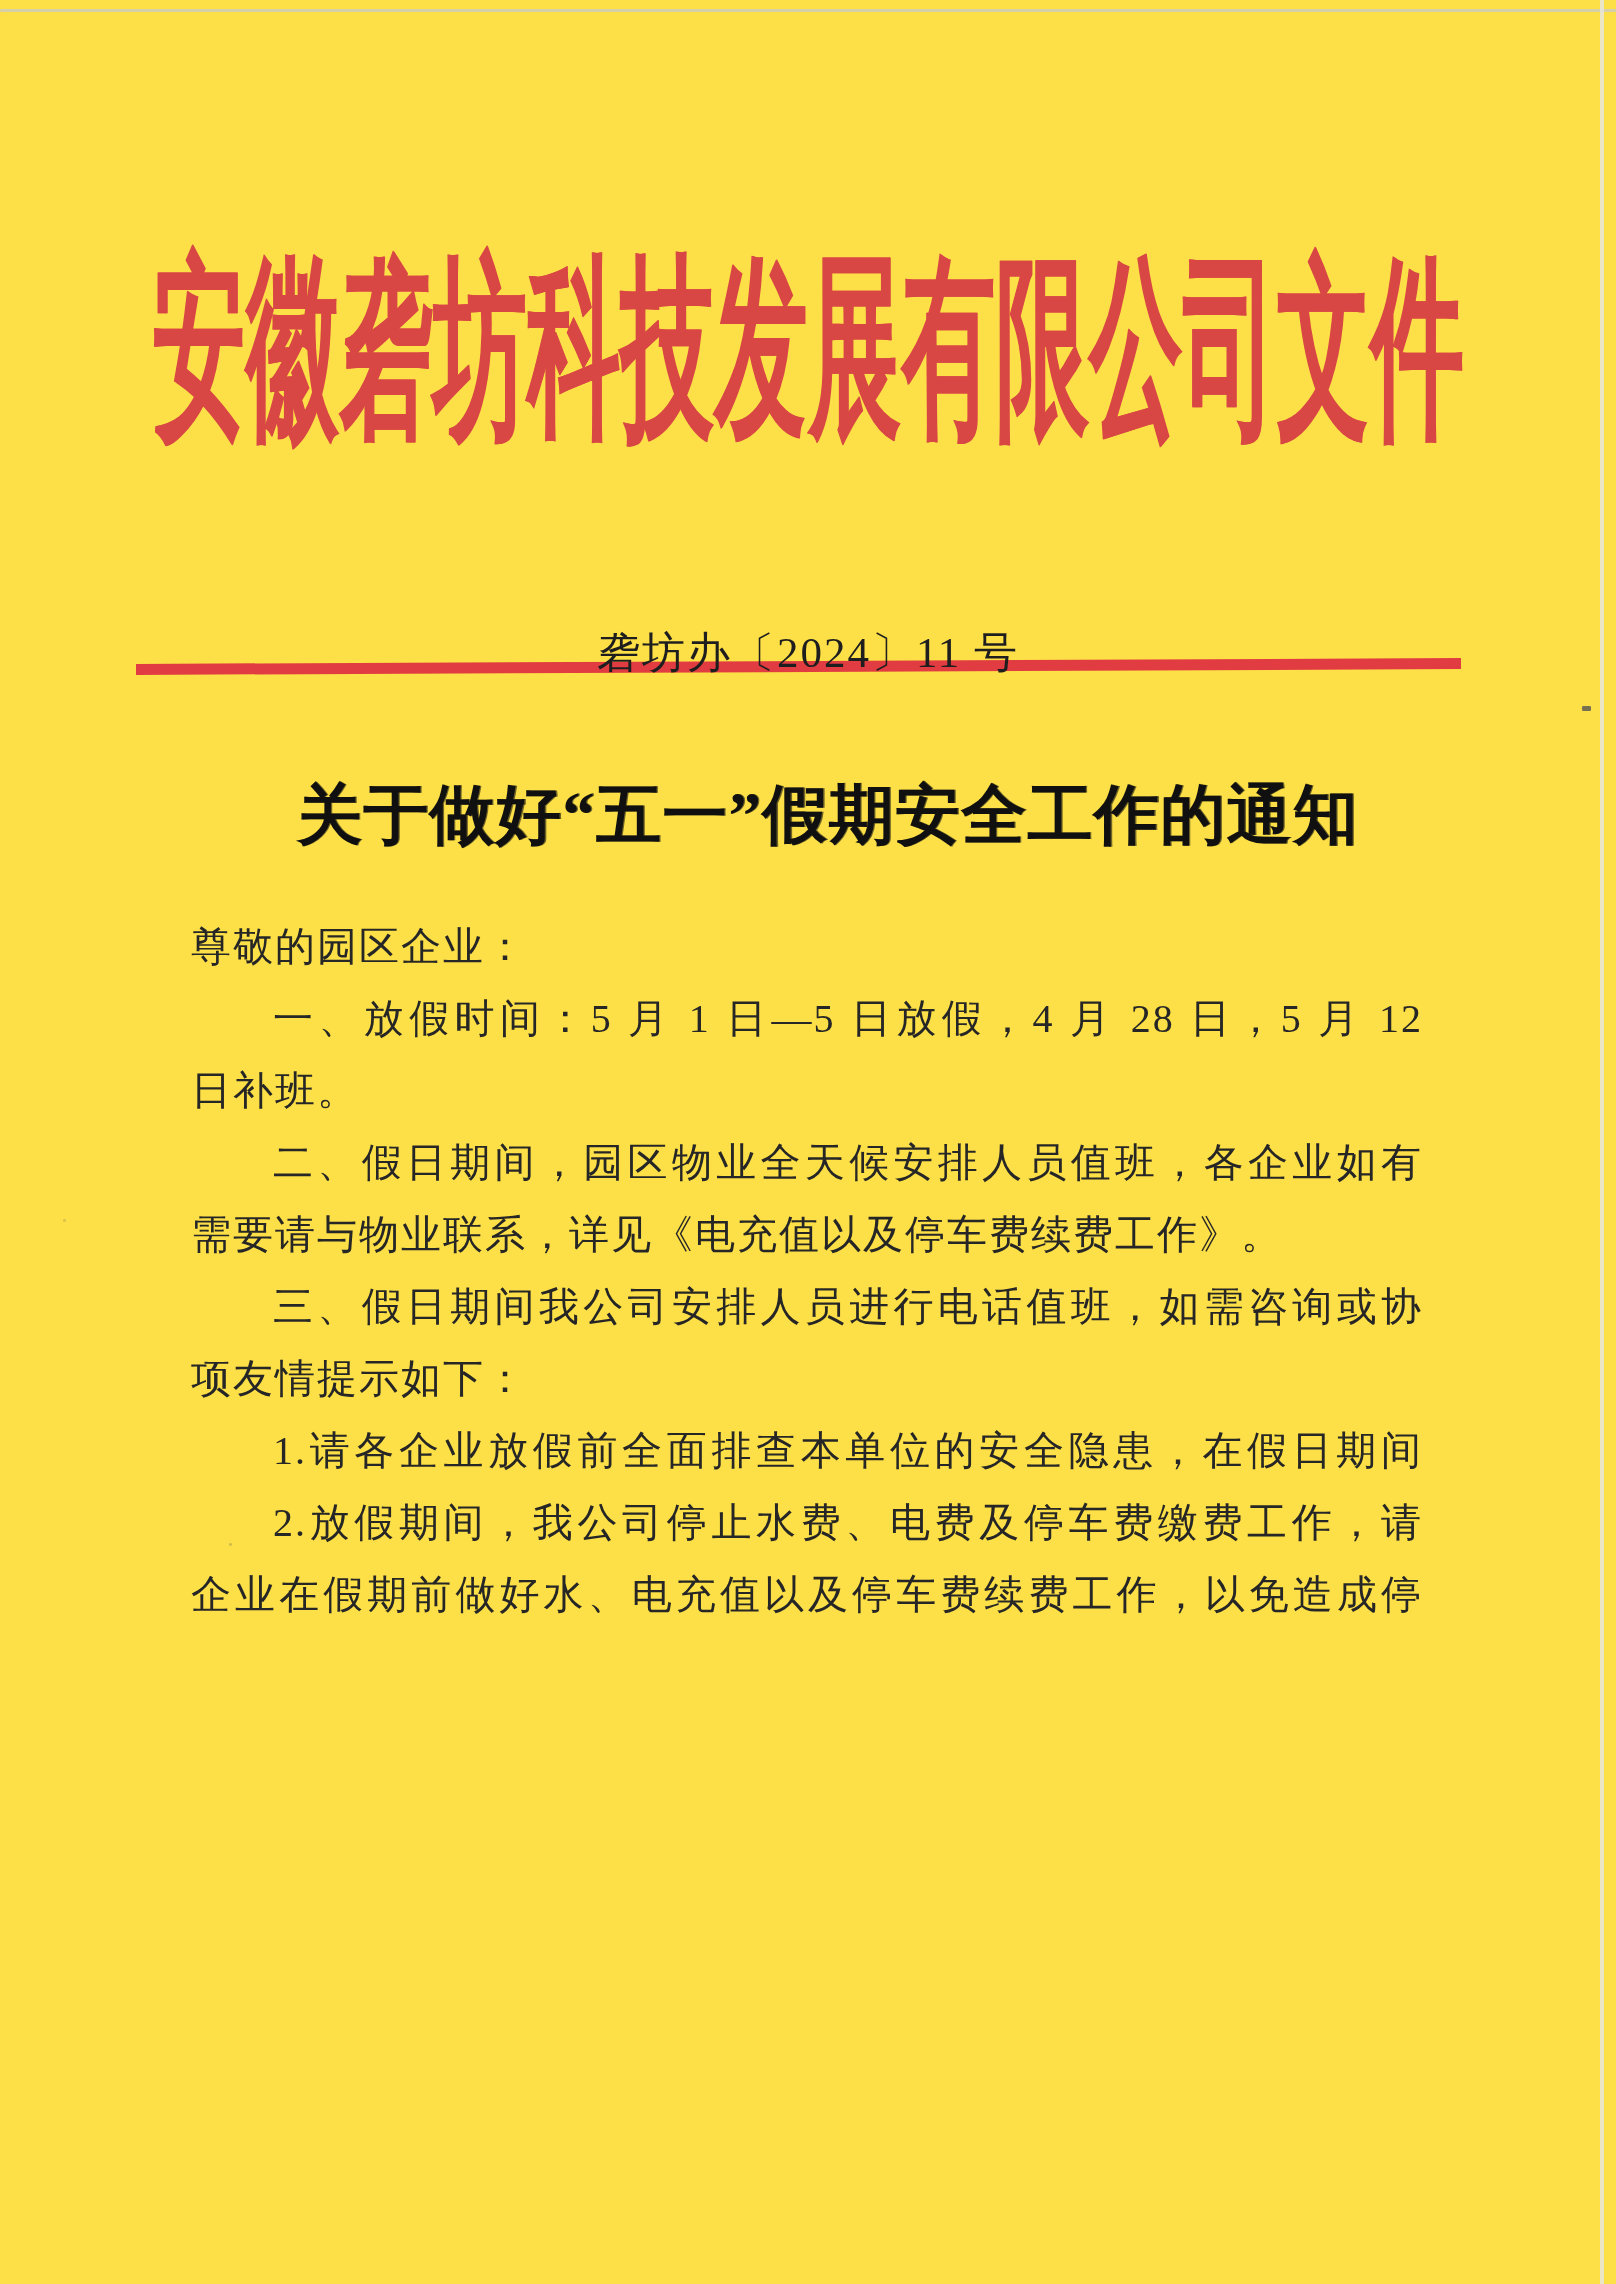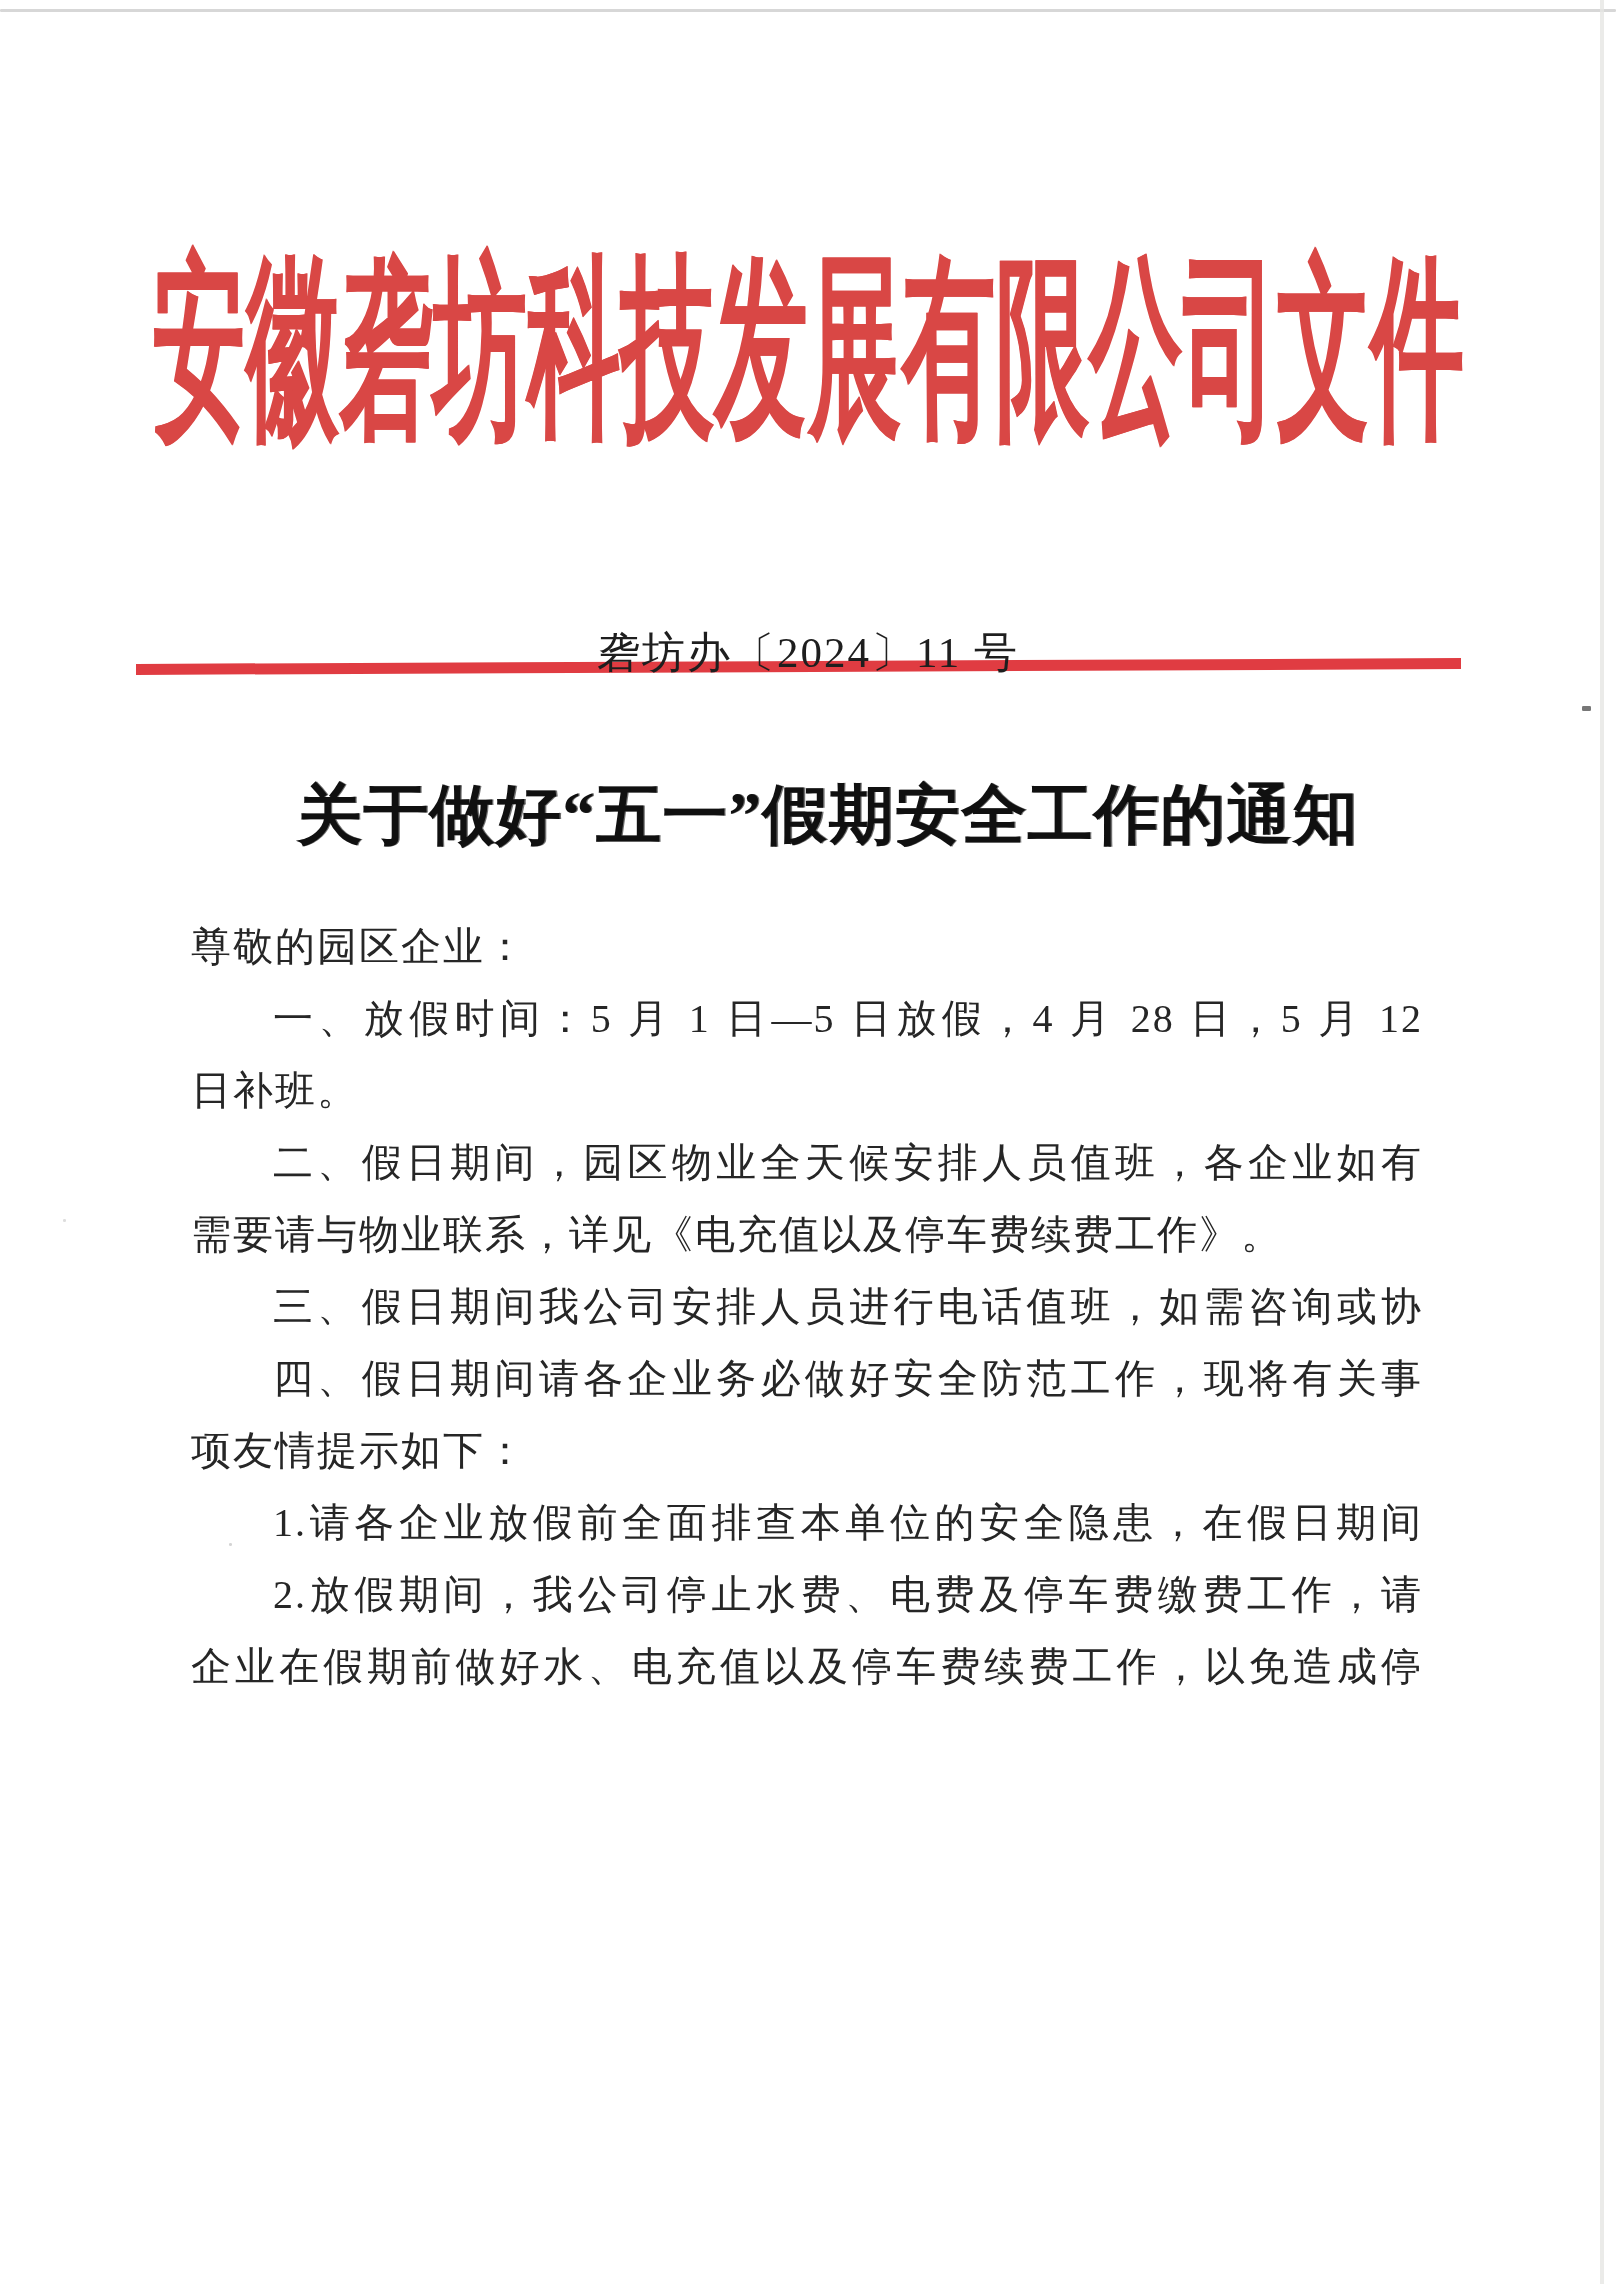--- a/index.html
+++ b/index.html
@@ -7,21 +7,21 @@
     --rule-red:#e03c42;
     --title-text:#101010;
     --body-text:#262626;
     --docnum-text:#1e1e1e;
   }
   *{margin:0;padding:0;box-sizing:border-box;}
   html,body{background:#888;}
   .page{
     position:relative;
     width:1616px;height:2284px;
-    background:#ffffff;
+    background:#fde047;
     overflow:hidden;
     font-family:"Liberation Serif","DejaVu Serif",serif;
   }
   
   .scan-top-line{
     position:absolute;top:9px;left:0;width:1616px;height:2.6px;
     background:#c9c9c9;opacity:.75;border-radius:1.3px;
   }
   .scan-right-shadow{
     position:absolute;top:0;right:11.7px;width:3.9px;height:2284px;
@@ -101,21 +101,20 @@
 
   <div class="notice-title">关于做好“五一”假期安全工作的通知</div>
 
   <div class="body-block">
     <div class="line">尊敬的园区企业：</div>
     <div class="line indent full">一、放假时间：5 月 1 日—5 日放假，4 月 28 日，5 月 12</div>
     <div class="line">日补班。</div>
     <div class="line indent full">二、假日期间，园区物业全天候安排人员值班，各企业如有</div>
     <div class="line">需要请与物业联系，详见《电充值以及停车费续费工作》。</div>
     <div class="line indent full">三、假日期间我公司安排人员进行电话值班，如需咨询或协</div>
-    <div class="line indent full">四、假日期间请各企业务必做好安全防范工作，现将有关事</div>
     <div class="line">项友情提示如下：</div>
     <div class="line indent full">1.请各企业放假前全面排查本单位的安全隐患，在假日期间</div>
     <div class="line indent full">2.放假期间，我公司停止水费、电费及停车费缴费工作，请</div>
     <div class="line full">企业在假期前做好水、电充值以及停车费续费工作，以免造成停</div>
   </div>
 
 </div>
 
 
 </body></html>

